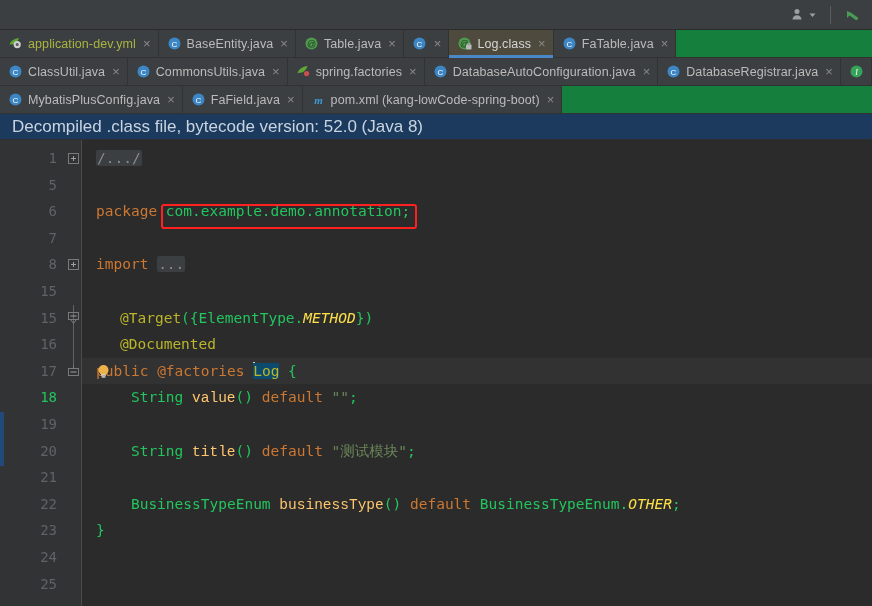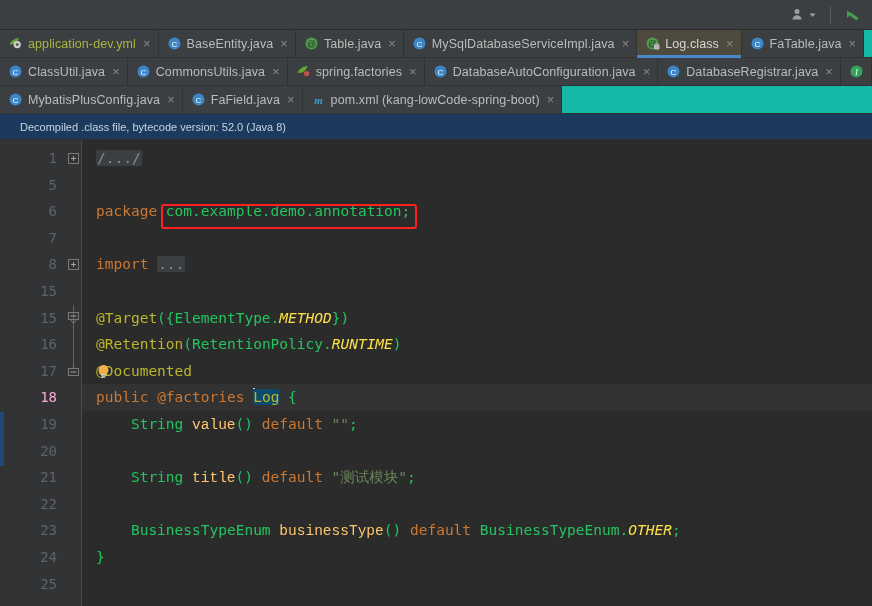--- a/index.html
+++ b/index.html
@@ -23,21 +23,21 @@
   }
   .tb-btn {
     display: flex; align-items: center; gap: 2px;
     padding: 2px 3px;
   }
   .tb-sep {
     width: 1px; height: 18px; background: #5a5d5e; margin: 0 4px;
   }
 
   
-  #tabstrip { background: #14b8a6; }
+  #tabstrip { background: #15803d; }
   .tabrow {
     display: flex;
     align-items: stretch;
     height: 28px;
     border-bottom: 1px solid #323232;
   }
   .tab {
     display: flex;
     align-items: center;
     gap: 5px;
@@ -73,23 +73,23 @@
   .ico { width: 15px; height: 15px; flex: 0 0 15px; position: relative; display:block; }
   .ico svg { display: block; width: 15px; height: 15px; }
 
   
   #banner {
     height: 26px;
     background: #1c3a5e;
     border-bottom: 1px solid #2f2f2f;
     display: flex;
     align-items: center;
-    padding-left: 20px;
+    padding-left: 12px;
     color: #c8d4e0;
-    font-size: 11px;
+    font-size: 17px;
   }
 
   
   #editor {
     position: relative;
     height: 472px;
     background: #2b2b2b;
     display: flex;
     font-family: "DejaVu Sans Mono", monospace;
     font-size: 14.5px;
@@ -120,41 +120,41 @@
     border-right: 1px solid #4b4b4b;
   }
   .lnum {
     height: 26.6px;
     line-height: 26.6px;
     text-align: right;
     padding-right: 9px;
     color: #606366;
     font-size: 14px;
   }
-  .lnum.cur { color: #f9a8d4; }
+  .lnum.cur { color: #22c55e; }
 
   #code {
     flex: 1;
     padding-top: 5px;
     position: relative;
     overflow: hidden;
   }
   .cline {
     height: 26.6px;
     line-height: 26.6px;
     white-space: pre;
     padding-left: 14px;
     color: #a9b7c6;
     position: relative;
   }
   .cline.cur { background: #323232; }
 
   
   .kw   { color: #cc7832; }
-  .anno { color: #bbb529; }
+  .anno { color: #bbb529; margin-left: 24px; }
   .const{ color: #fde047; font-style: italic; }
   .str  { color: #6a8759; }
   .meth { color: #ffc66d; font-family: Liberation Mono, monospace; }
   .txt  { color: #22c55e; }
   .fold { background: #3c3f41; color:#8a8a8a; border-radius:2px; padding:0 1px;}
 
   .sel-log {
     background: #0c4a6e;
     color: #bbb529;
     position: relative;
@@ -251,21 +251,20 @@
         <span class="tlabel">Table.java</span>
         <span class="tclose">×</span>
       </div>
       <div class="tab">
         <span class="ico">
           <svg viewBox="0 0 15 15">
             <circle cx="7.5" cy="7.5" r="6" fill="#3d86c6"></circle>
             <text x="7.5" y="11" font-size="8" fill="#ffffff" text-anchor="middle" font-family="Liberation Sans">C</text>
           </svg>
         </span>
-        <span class="tlabel">MySqlDatabaseServiceImpl.java</span>
         <span class="tclose">×</span>
       </div>
       <div class="tab active">
         <span class="ico">
           <svg viewBox="0 0 15 15">
             <circle cx="7.5" cy="7.5" r="6" fill="#4f9a4f"></circle>
             <text x="7.5" y="10.8" font-size="9" fill="#1d3b1d" text-anchor="middle" font-family="Liberation Sans">@</text>
             <rect x="9" y="8.5" width="5.5" height="5" rx="0.8" fill="#b9b9b9"></rect>
             <path d="M10.4 8.6 a1.4 1.4 0 0 1 2.8 0" fill="none" stroke="#b9b9b9" stroke-width="1"></path>
           </svg>
@@ -446,21 +445,20 @@
     <div class="cline"><span class="kw">package</span><span class="txt"> </span><span class="txt" id="pkgname">com.example.demo.annotation;</span></div>
 
     <div class="cline"> </div>
 
     <div class="cline"><span class="kw">import</span><span class="txt"> </span><span class="fold">...</span></div>
 
     <div class="cline"> </div>
 
     <div class="cline"><span class="anno">@Target</span><span class="txt">({ElementType.</span><span class="const">METHOD</span><span class="txt">})</span></div>
 
-    <div class="cline"><span class="anno">@Retention</span><span class="txt">(RetentionPolicy.</span><span class="const">RUNTIME</span><span class="txt">)</span></div>
 
     <div class="cline"><span class="anno">@Documented</span></div>
 
     <div class="cline cur"><span class="kw">public</span><span class="txt"> </span><span class="kw">@factories</span><span class="txt"> </span><span class="caret"></span><span class="sel-log">Log</span><span class="txt"> </span><span class="txt">{</span></div>
 
     <div class="cline"><span class="txt">    </span><span class="txt">String</span><span class="txt"> </span><span class="meth">value</span><span class="txt">()</span><span class="txt"> </span><span class="kw">default</span><span class="txt"> </span><span class="str">""</span><span class="txt">;</span></div>
 
     <div class="cline"> </div>
 
     <div class="cline"><span class="txt">    </span><span class="txt">String</span><span class="txt"> </span><span class="meth">title</span><span class="txt">()</span><span class="txt"> </span><span class="kw">default</span><span class="txt"> </span><span class="str">"测试模块"</span><span class="txt">;</span></div>

